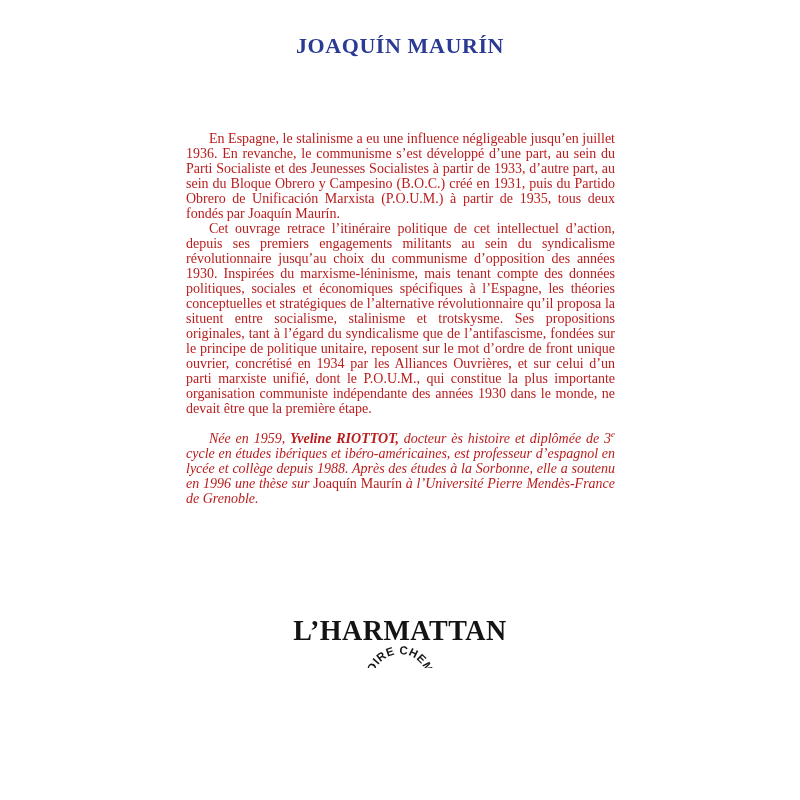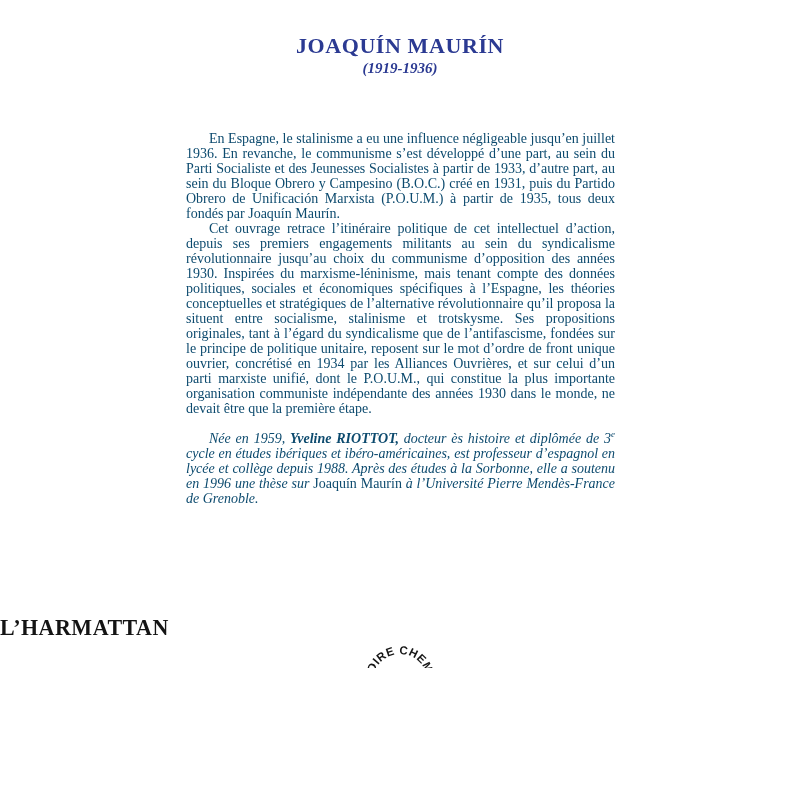--- a/index.html
+++ b/index.html
@@ -23,35 +23,35 @@
     font-size:17.5px; font-weight:700; font-style:italic; letter-spacing:.2px;
   }
   .book-years {
     margin-top:1px;
     font-size:15px; font-weight:700; font-style:italic;
   }
 
   
   .blurb {
     position:absolute; left:186px; top:131px; width:429px;
-    font-size:14px; line-height:15px; color:#0c4a6e;
+    font-size:14px; line-height:15px; color:#b91c1c;
     text-align:justify;
   }
   .blurb p { text-indent:23px; }
   .bio { margin-top:15px; font-style:italic; }
   .bio .author-bold { font-weight:700; font-style:italic; }
   .bio .roman { font-style:normal; }
   .bio sup { font-size:9px; line-height:0; }
 
   
   .publisher-name {
     position:absolute; top:615px; left:0; width:100%;
-    text-align:left;
+    text-align:center;
     font-family:"Liberation Serif", serif;
-    font-size:22px; font-weight:700; letter-spacing:.5px; color:#141414;
+    font-size:28px; font-weight:700; letter-spacing:.5px; color:#141414;
     transform:scaleY(1.03);
   }
   .logo-ring { position:absolute; left:355px; top:636px; }
   .logo-ring text {
     font-family:"Liberation Sans", sans-serif;
     font-size:11.5px; font-weight:700; fill:#161616; letter-spacing:.5px;
   }
 
   
   .barcode {
@@ -82,21 +82,20 @@
     font-size:12.5px; color:#1d4ed8; letter-spacing:.4px;
   }
 </style>
 </head>
 <body>
 
 <div class="page">
 
   <div class="cover-header">
     <div class="book-title">JOAQUÍN MAURÍN</div>
-    <div class="book-years">(1919-1936)</div>
   </div>
 
   <div class="blurb">
     <p>En Espagne, le stalinisme a eu une influence négligeable jusqu’en juillet 1936. En revanche, le communisme s’est développé d’une part, au sein du Parti Socialiste et des Jeunesses Socialistes à partir de 1933, d’autre part, au sein du Bloque Obrero y Campesino (B.O.C.) créé en 1931, puis du Partido Obrero de Unificación Marxista (P.O.U.M.) à partir de 1935, tous deux fondés par Joaquín Maurín.</p>
     <p>Cet ouvrage retrace l’itinéraire politique de cet intellectuel d’action, depuis ses premiers engagements militants au sein du syndicalisme révolutionnaire jusqu’au choix du communisme d’opposition des années 1930. Inspirées du marxisme-léninisme, mais tenant compte des données politiques, sociales et économiques spécifiques à l’Espagne, les théories conceptuelles et stratégiques de l’alternative révolutionnaire qu’il proposa la situent entre socialisme, stalinisme et trotskysme. Ses propositions originales, tant à l’égard du syndicalisme que de l’antifascisme, fondées sur le principe de politique unitaire, reposent sur le mot d’ordre de front unique ouvrier, concrétisé en 1934 par les Alliances Ouvrières, et sur celui d’un parti marxiste unifié, dont le P.O.U.M., qui constitue la plus importante organisation communiste indépendante des années 1930 dans le monde, ne devait être que la première étape.</p>
     <p class="bio"><span>Née en 1959, </span><span class="author-bold">Yveline RIOTTOT,</span><span> docteur ès histoire et diplômée de 3</span><sup>e</sup><span> cycle en études ibériques et ibéro-américaines, est professeur d’espagnol en lycée et collège depuis 1988. Après des études à la Sorbonne, elle a soutenu en 1996 une thèse sur </span><span class="roman">Joaquín Maurín</span><span> à l’Université Pierre Mendès-France de Grenoble.</span></p>
   </div>
 
   <div class="publisher-name">L’HARMATTAN</div>
 

